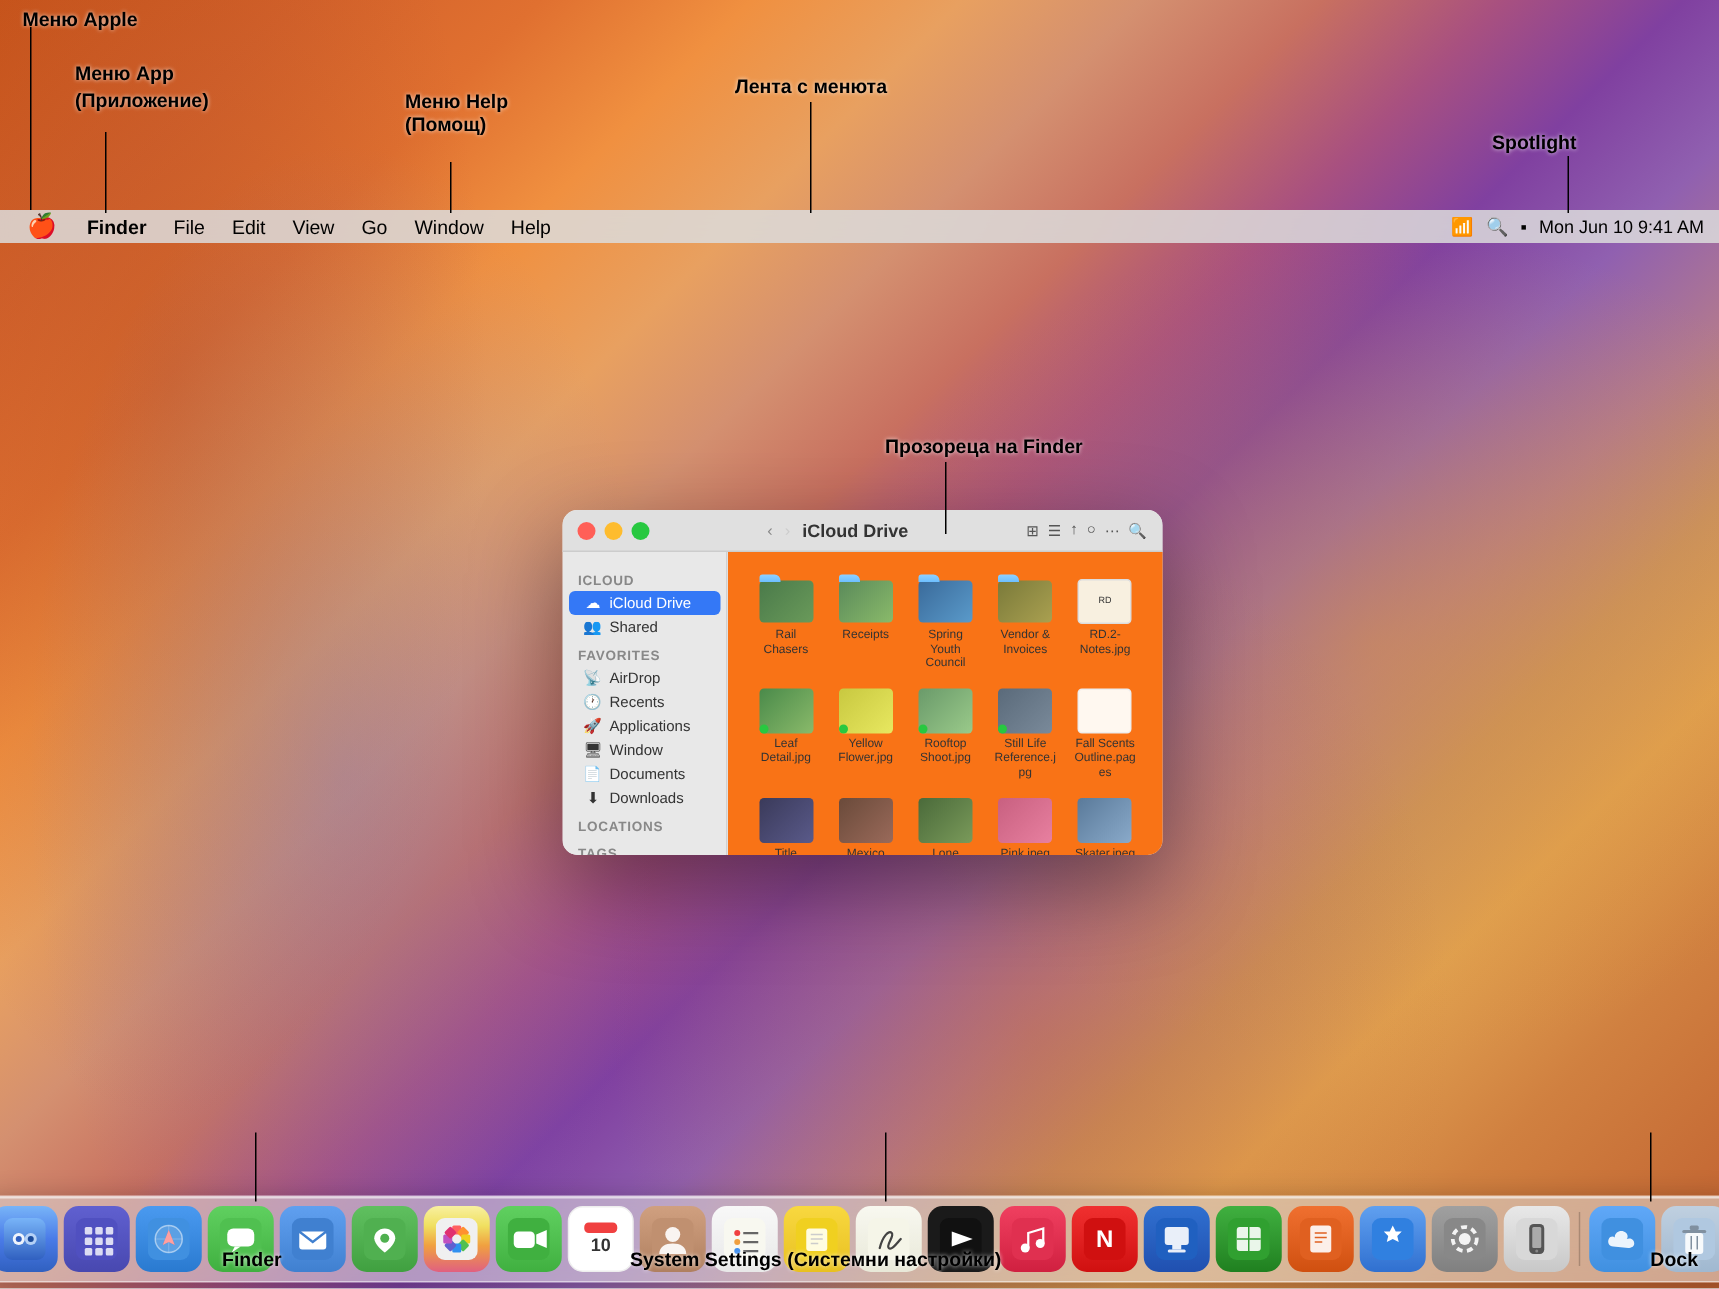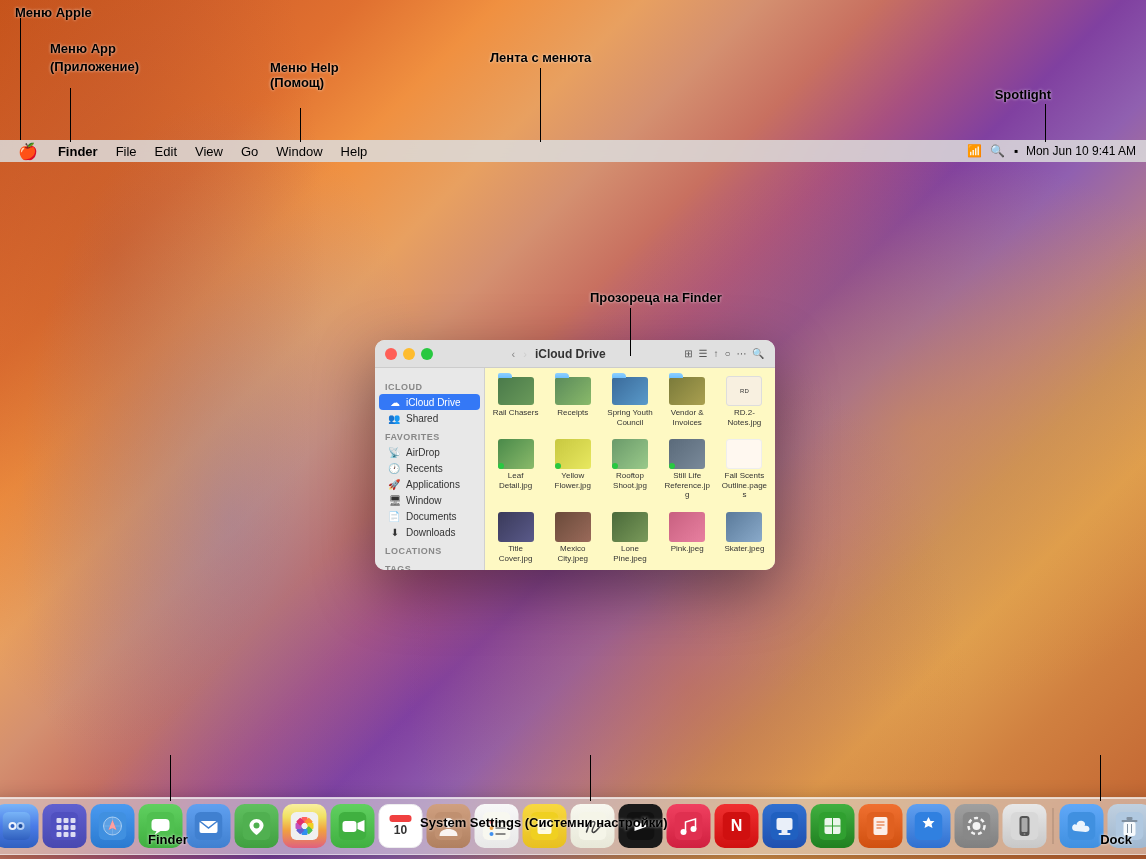--- a/index.html
+++ b/index.html
@@ -224,23 +224,23 @@
       width: 12px;
       height: 12px;
       display: inline-flex;
       align-items: center;
       justify-content: center;
       font-size: 10px;
     }
 
     #finder-content {
       flex: 1;
-      padding: 4px;
+      padding: 14px;
       overflow-y: auto;
-      background: #fef9c3;
+      background: #f97316;
     }
 
     .file-grid {
       display: grid;
       grid-template-columns: repeat(5, 1fr);
       gap: 4px;
     }
 
     .file-item {
       display: flex;
@@ -597,21 +597,21 @@
 
     <div class="ann-label" style="left:590px; top:290px;">Прозореца на Finder</div>
     <div class="ann-line" style="left:630px; top:308px; width:1px; height:48px;"></div>
 
     <div class="ann-label" style="right:95px; top:87px;">Spotlight</div>
     <div class="ann-line" style="right:100px; top:104px; width:1px; height:38px;"></div>
 
     <div class="ann-label" style="left:148px; bottom:12px;">Finder</div>
     <div class="ann-line" style="left:170px; bottom:58px; width:1px; height:46px;"></div>
 
-    <div class="ann-label" style="left:420px; bottom:29px;">System Settings (Системни настройки)</div>
+    <div class="ann-label" style="left:420px; bottom:12px;">System Settings (Системни настройки)</div>
     <div class="ann-line" style="left:590px; bottom:58px; width:1px; height:46px;"></div>
 
     <div class="ann-label" style="right:14px; bottom:12px;">Dock</div>
     <div class="ann-line" style="right:45px; bottom:58px; width:1px; height:46px;"></div>
   </div>
 
   <div id="dock-container">
     <div id="dock">
       <div class="dock-icon dock-finder" title="Finder">
         <svg width="28" height="28" viewBox="0 0 28 28">

